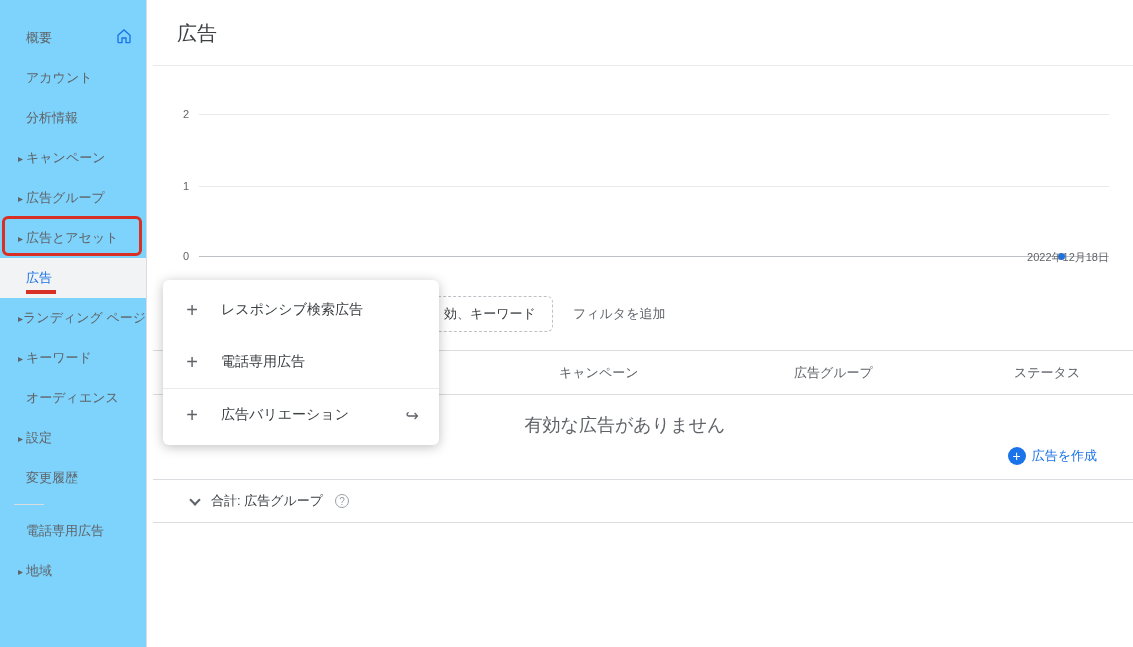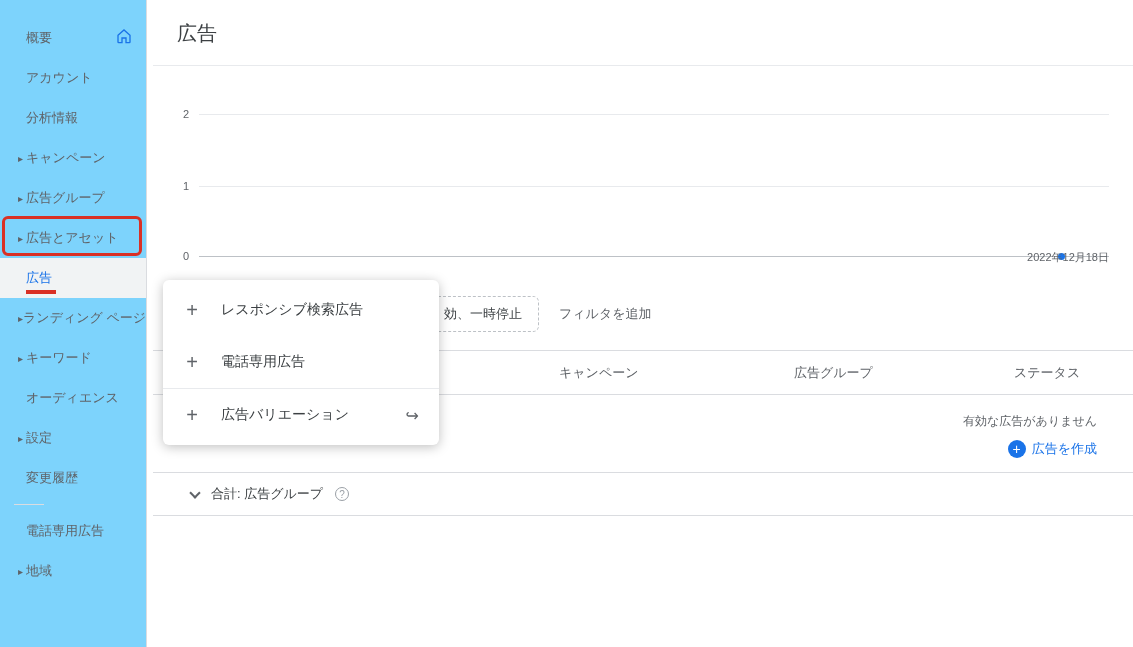--- a/index.html
+++ b/index.html
@@ -166,24 +166,24 @@
       align-items: center;
     }
     .th, .td { padding: 12px 16px; font-size: 13px; color: #5f6368; }
     .th { font-weight: normal; }
     .col-ad { flex: 0 0 390px; }
     .col-campaign { flex: 0 0 235px; }
     .col-adgroup { flex: 0 0 220px; }
     .col-status { flex: 1; }
     
     .no-results {
-      text-align: right;
+      text-align: center;
       padding: 18px 36px 4px 0;
       color: #5f6368;
-      font-size: 12px;
+      font-size: 18px;
     }
     .create-ad-link {
       text-align: right;
       padding: 6px 36px 14px 0;
       color: #1a73e8;
       font-size: 13px;
       display: flex;
       justify-content: flex-end;
       align-items: center;
       gap: 6px;
@@ -343,21 +343,21 @@
       <div class="chart-y-tick" style="top:114px">1</div>
       <div class="chart-gridline" style="top:120px"></div>
       <div class="chart-y-tick" style="top:184px">0</div>
       <div class="chart-gridline baseline" style="top:190px"></div>
       <div class="chart-point"></div>
       <div class="chart-date-label">2022年12月18日</div>
     </div>
 
     <div class="toolbar">
       <div class="chip" style="margin-left:250px;">
-        <span>効、一時停止</span>
+        <span>効、キーワード</span>
       </div>
       <span class="filter-add">フィルタを追加</span>
     </div>
 
     <div class="table">
       <div class="table-row">
         <div class="th col-ad"></div>
         <div class="th col-campaign">キャンペーン</div>
         <div class="th col-adgroup">広告グループ</div>
         <div class="th col-status">ステータス</div>

